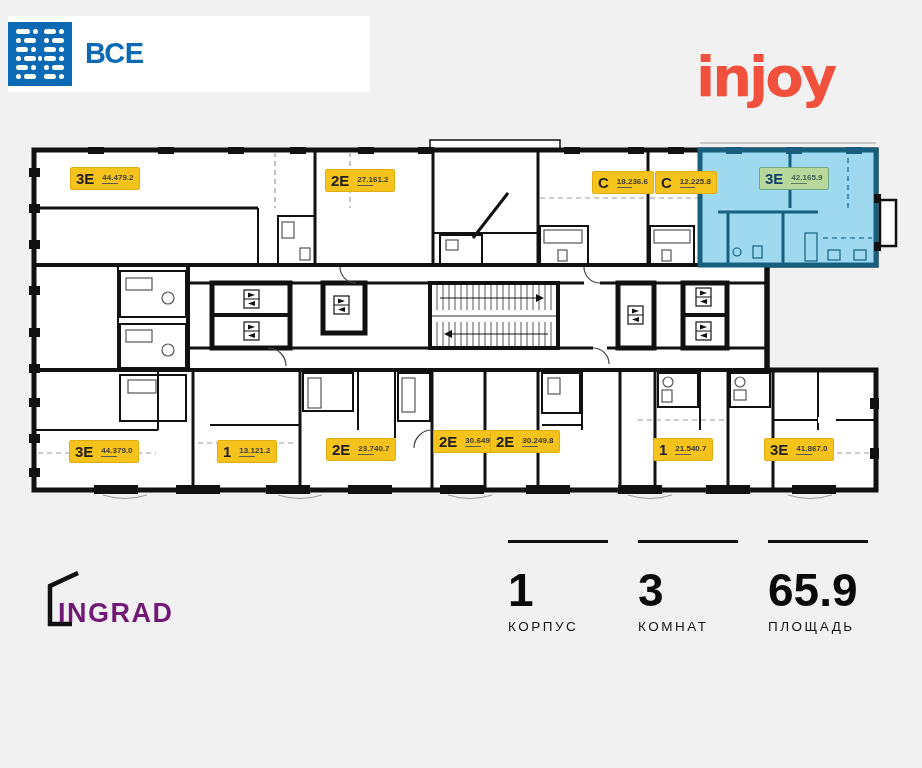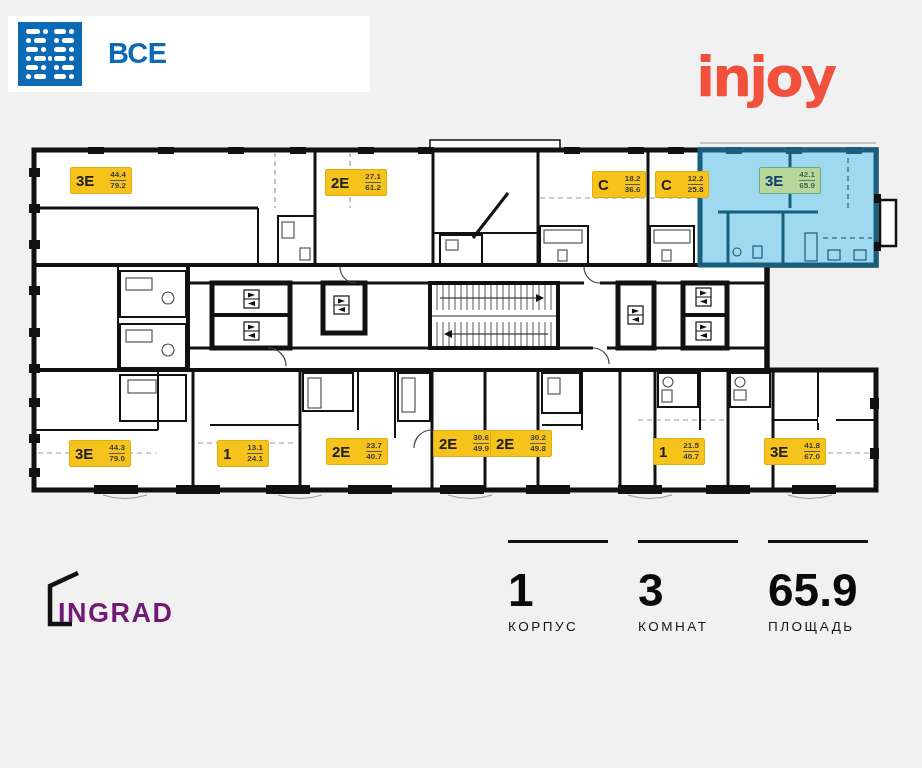--- a/index.html
+++ b/index.html
@@ -1,34 +1,34 @@
 <!DOCTYPE html>
 <html><head>
 <meta charset="utf-8">
 <style>
   html,body{margin:0;padding:0;background:#e8e8ea;}
   #app{position:relative;width:922px;height:768px;background:#f1f1f2;overflow:hidden;
        font-family:"Liberation Sans", sans-serif;}
 
   
   .brand{position:absolute;left:8px;top:16px;width:362px;height:76px;background:#ffffff;
-         display:flex;align-items:center;gap:26px;padding-left:10px;box-sizing:border-box;}
+         display:flex;align-items:center;gap:13px;padding-left:0;box-sizing:border-box;}
   .brand-icon{flex:0 0 auto;}
   .brand-text{font-weight:bold;color:#0C6AB4;font-size:29px;line-height:.95;letter-spacing:-.5px;}
   .injoy{position:absolute;left:696px;top:44px;font-family:"DejaVu Sans", sans-serif;
          font-weight:bold;font-size:56px;letter-spacing:-3px;color:#F0503C;text-align:right;}
 
   
   .plan{position:absolute;left:28px;top:138px;width:870px;height:372px;}
 
   
-  .badge{position:absolute;display:flex;align-items:center;gap:16px;background:#F6C21C;
+  .badge{position:absolute;display:flex;align-items:center;gap:8px;background:#F6C21C;
          border:1px solid #E0AC10;border-radius:2px;padding:2px 5px;cursor:pointer;}
   .badge .bt{font-weight:bold;font-size:15px;color:#1f1f1f;}
-  .badge .ba{display:flex;flex-direction:column;font-size:8px;font-weight:bold;
+  .badge .ba{display:flex;flex-direction:row;font-size:8px;font-weight:bold;
              color:#3a3a3a;line-height:1.25;text-align:left;}
   .badge .a1{border-bottom:1px solid #5a5a5a;}
   .badge.hl{background:#B7D89A;border:1px solid #6FA887;}
   .badge.hl .bt{color:#10406B;}
   .badge.hl .ba{color:#416451;}
   .badge.hl .a1{border-bottom:1px solid #5d7a62;}
 
   
   .ingrad{position:absolute;left:40px;top:568px;display:flex;align-items:flex-end;}
   .ingrad-name{font-weight:bold;font-size:27px;letter-spacing:1.5px;color:#701a75;
@@ -343,21 +343,21 @@
     <span class="bt">3Е</span>
     <span class="ba">
         <span class="a1">44.3</span>
         <span class="a2">79.0</span>
       </span>
   </div>
   <div class="badge" style="left:217px;top:440px">
     <span class="bt">1</span>
     <span class="ba">
         <span class="a1">13.1</span>
-        <span class="a2">24.1</span>
+        <span class="a2">21.2</span>
       </span>
   </div>
   <div class="badge" style="left:326px;top:438px">
     <span class="bt">2Е</span>
     <span class="ba">
         <span class="a1">23.7</span>
         <span class="a2">40.7</span>
       </span>
   </div>
   <div class="badge" style="left:433px;top:430px">

